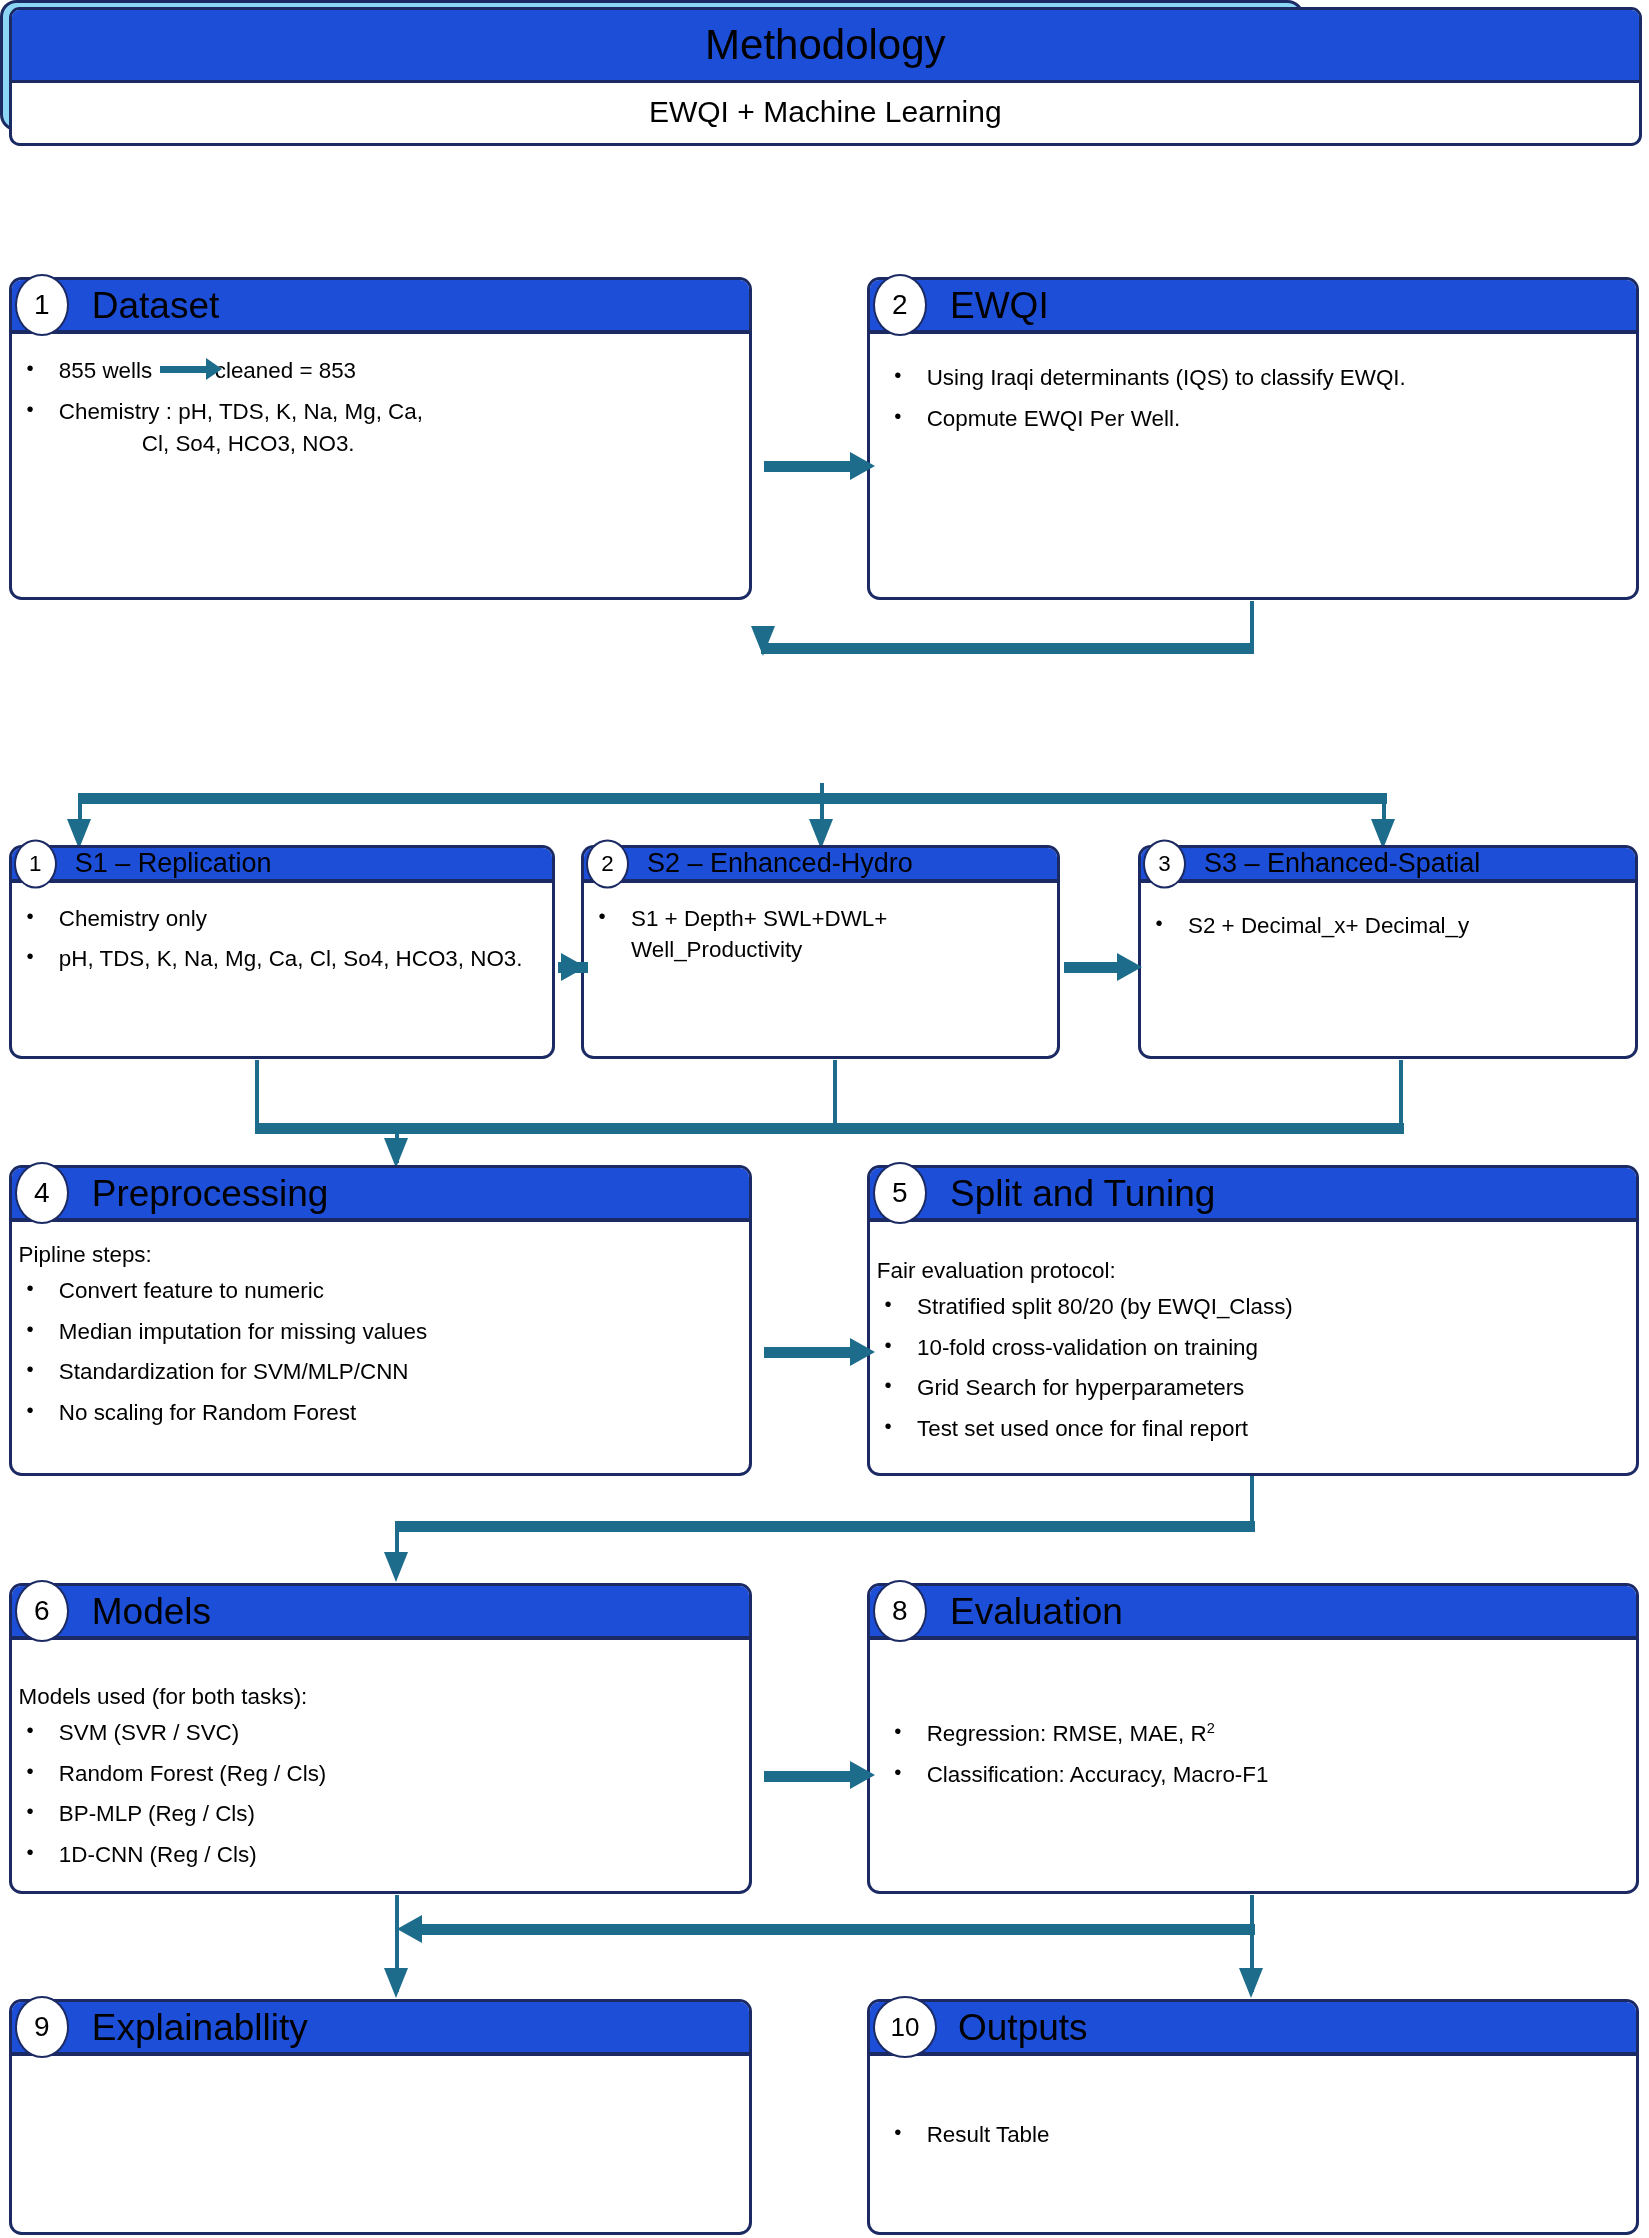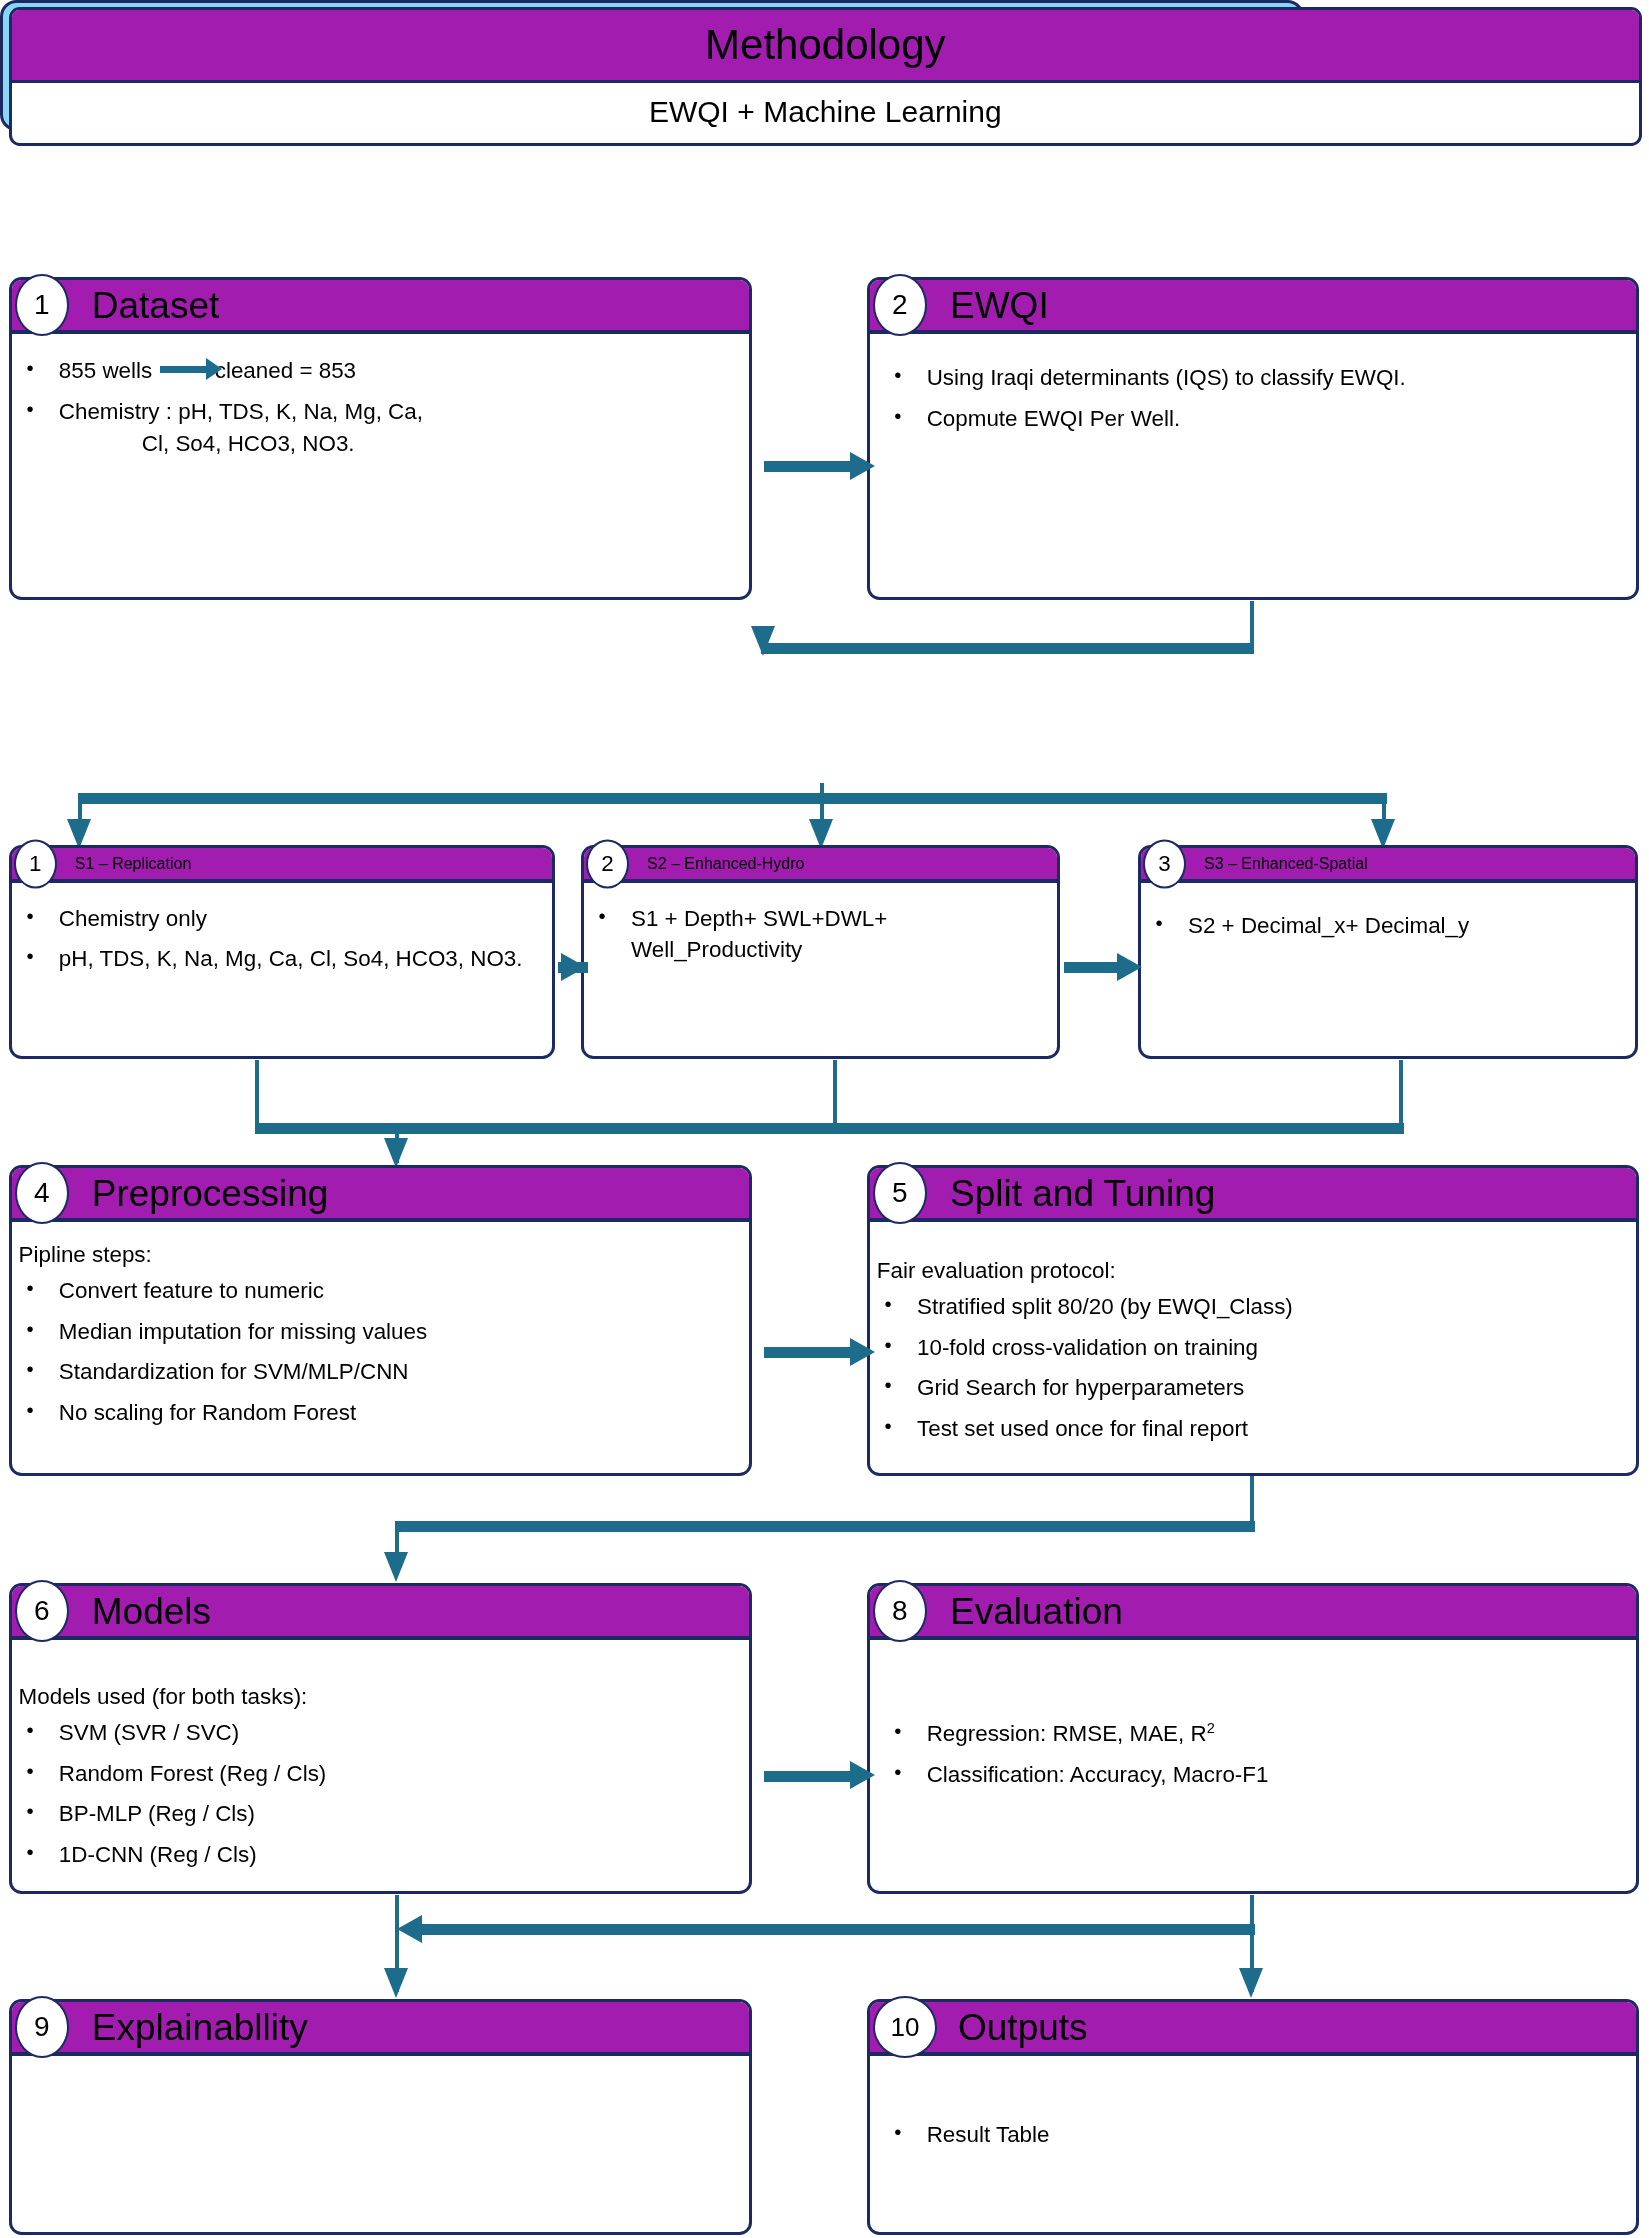--- a/index.html
+++ b/index.html
@@ -16,21 +16,21 @@
 
   
   .box {
     position: absolute;
     background: #ffffff;
     border: 3.4px solid #1b2a63;
     border-radius: 12.6px;
     overflow: visible;
   }
   .box-head {
-    background: #a21caf;
+    background: #1d4ed8;
     border-bottom: 4.4px solid #1b2a63;
     border-radius: 9.2px 9.2px 0 0;
     position: relative;
     display: flex;
     align-items: center;
     width: 100%;
   }
   .box-body {
     position: relative;
     width: 100%;
@@ -94,21 +94,21 @@
   #dataset-box .box-head, #ewqi-box .box-head { height: 54px; }
   #dataset-box .head-title, #ewqi-box .head-title { font-size: 37px; margin-left: 80px; }
   #dataset-box .badge, #ewqi-box .badge { width: 54px; height: 62px; font-size: 28px; left: 2.9px; }
 
   
   .scenario-box { top: 845px; height: 214px; }
   #s1-box { left: 8.8px;   width: 546px; }
   #s2-box { left: 581px; width: 479px; }
   #s3-box { left: 1138px; width: 500px; }
   .scenario-box .box-head { height: 35px; }
-  .scenario-box .head-title { font-size: 16px; margin-left: 63px; }
+  .scenario-box .head-title { font-size: 27px; margin-left: 63px; }
   .scenario-box .badge { width: 43px; height: 49px; font-size: 22.4px; left: 1.9px; }
 
   
   #preprocessing-box { left: 8.8px;  top: 1165px; width: 743px; height: 311px; }
   #split-box         { left: 867px; top: 1165px; width: 772px; height: 311px; }
   
   #models-box     { left: 8.8px;  top: 1583px; width: 743px; height: 311px; }
   #evaluation-box { left: 867px; top: 1583px; width: 772px; height: 311px; }
   
   #explain-box { left: 8.8px;  top: 1999px; width: 743px; height: 236px; }

